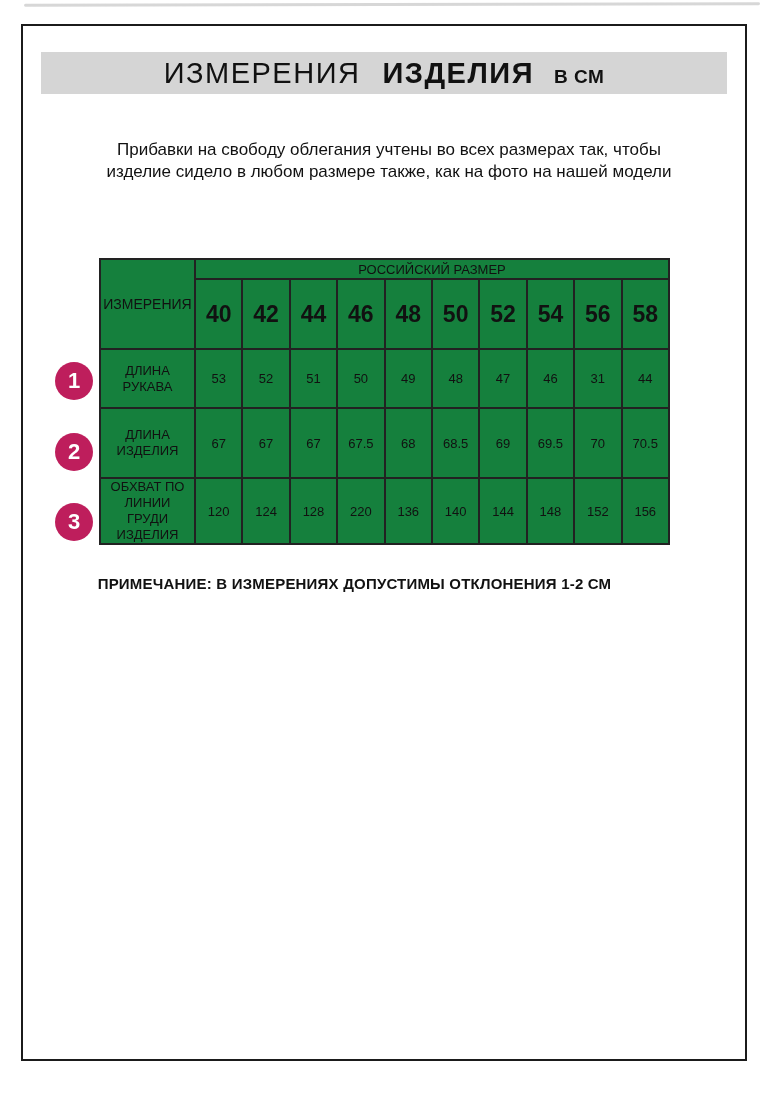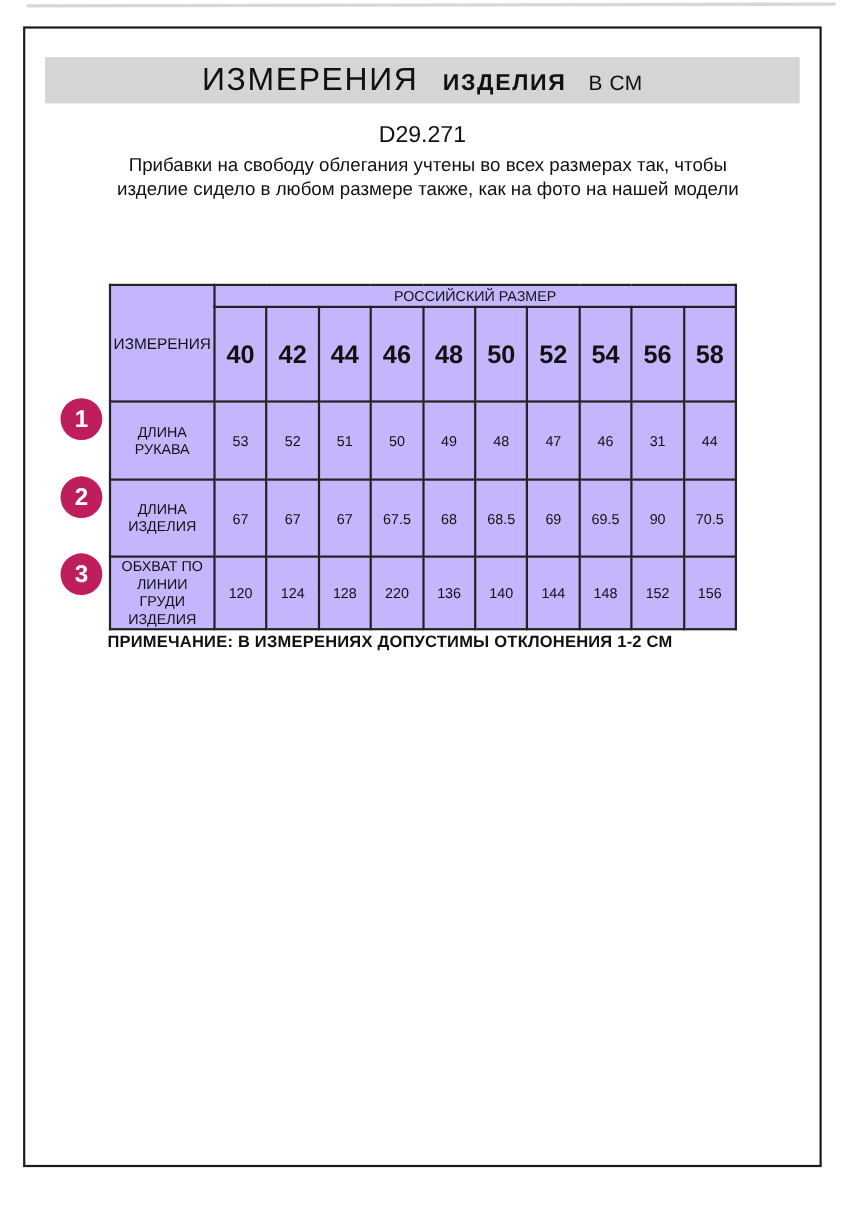--- a/index.html
+++ b/index.html
@@ -43,28 +43,28 @@
     gap: 0;
     white-space: nowrap;
   }
   .title-band .t1 {
     font-size: 29px;
     font-weight: 400;
     letter-spacing: 1.5px;
     line-height: 42px;
   }
   .title-band .t2 {
-    font-size: 21px;
+    font-size: 29px;
     font-weight: 700;
     letter-spacing: 1.5px;
     margin-left: 22px;
   }
   .title-band .t3 {
     font-size: 19px;
-    font-weight: 400;
+    font-weight: 700;
     letter-spacing: 0.5px;
     margin-left: 20px;
   }
 
   .model-code {
     position: absolute;
     left: 21px; top: 111px;
     width: 726px;
     text-align: center;
     font-size: 21px;
@@ -85,29 +85,29 @@
     position: absolute;
     left: 99px; top: 258px;
     width: 571px;
     border-collapse: collapse;
     table-layout: fixed;
   }
   .size-table td, .size-table th {
     border: 2px solid #222;
     text-align: center;
     vertical-align: middle;
-    background: #c4b5fd;
+    background: #15803d;
     padding: 0 2px;
   }
   .corner-cell { font-size: 14px; font-weight: 400; }
   .group-header-row { height: 20px; }
   .group-header-cell { font-size: 13px; font-weight: 400; height: 20px; }
-  .sizes-row { height: 86px; }
+  .sizes-row { height: 70px; }
   .size-col { font-size: 23px; font-weight: 700; }
-  .row-sleeve { height: 71px; }
+  .row-sleeve { height: 59px; }
   .row-length { height: 70px; }
   .row-chest  { height: 54px; }
   .label-cell { font-size: 13px; line-height: 16px; font-weight: 400; padding: 2px 4px; }
   .value-cell { font-size: 13px; font-weight: 400; }
 
   .badge {
     position: absolute;
     left: 55px;
     width: 38px; height: 38px;
     border-radius: 50%;
@@ -141,21 +141,20 @@
   <div class="scan-streak"></div>
 
   <div class="frame"></div>
 
   <div class="title-band">
     <span class="t1">ИЗМЕРЕНИЯ</span>
     <span class="t2">ИЗДЕЛИЯ</span>
     <span class="t3">В СМ</span>
   </div>
 
-  <div class="model-code">D29.271</div>
 
   <p class="intro">Прибавки на свободу облегания учтены во всех размерах так, чтобы изделие сидело в любом размере также, как на фото на нашей модели</p>
 
   <div class="badge badge-1">1</div>
   <div class="badge badge-2">2</div>
   <div class="badge badge-3">3</div>
 
   <table class="size-table">
     <colgroup>
       <col style="width:95px">
@@ -203,21 +202,21 @@
       <tr class="row-length">
         <td class="label-cell">ДЛИНА ИЗДЕЛИЯ</td>
         <td class="value-cell">67</td>
         <td class="value-cell">67</td>
         <td class="value-cell">67</td>
         <td class="value-cell">67.5</td>
         <td class="value-cell">68</td>
         <td class="value-cell">68.5</td>
         <td class="value-cell">69</td>
         <td class="value-cell">69.5</td>
-        <td class="value-cell">90</td>
+        <td class="value-cell">70</td>
         <td class="value-cell">70.5</td>
       </tr>
       <tr class="row-chest">
         <td class="label-cell">ОБХВАТ ПО ЛИНИИ ГРУДИ ИЗДЕЛИЯ</td>
         <td class="value-cell">120</td>
         <td class="value-cell">124</td>
         <td class="value-cell">128</td>
         <td class="value-cell">220</td>
         <td class="value-cell">136</td>
         <td class="value-cell">140</td>

